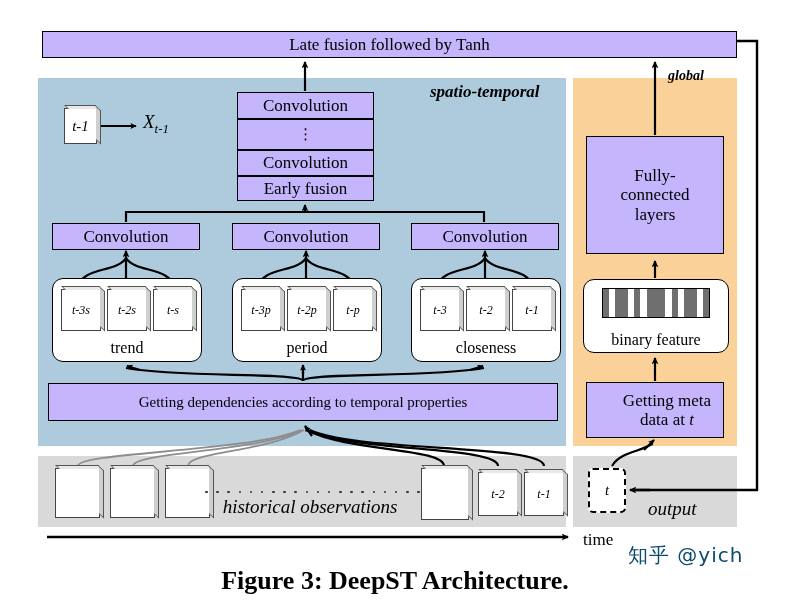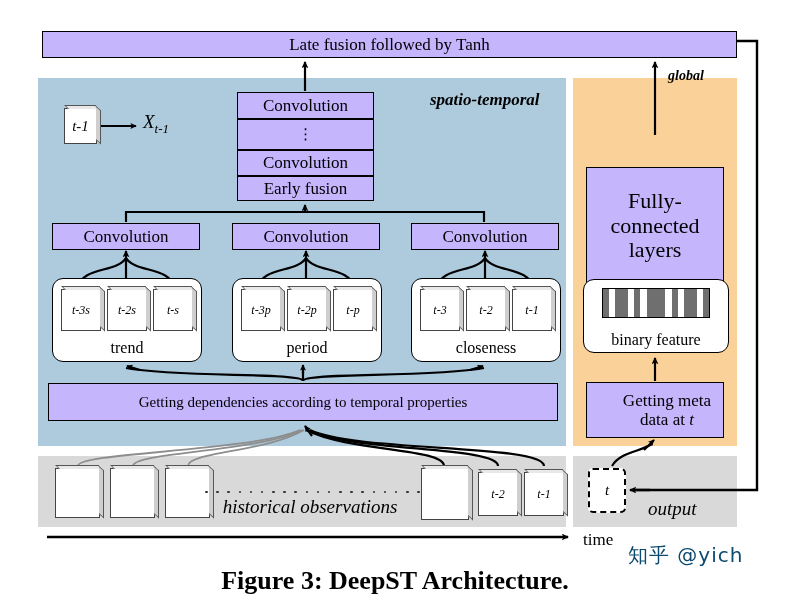--- a/index.html
+++ b/index.html
@@ -10,21 +10,21 @@
 
   
   .panel{position:absolute;}
   #st-panel{left:38px;top:78px;width:528px;height:368px;background:#adcbdd;}
   #gl-panel{left:573px;top:78px;width:164px;height:368px;background:#fbd19a;}
   #hist-band{left:38px;top:456px;width:528px;height:71px;background:#d9d9d9;}
   #out-band{left:573px;top:456px;width:164px;height:71px;background:#d9d9d9;}
 
   .panel-label{position:absolute;font-style:italic;font-weight:bold;
                font-family:"Liberation Serif",serif;white-space:nowrap;}
-  #st-label{left:430px;top:82px;font-size:17px;margin-top:8px;}
+  #st-label{left:430px;top:82px;font-size:17px;}
   #gl-label{left:668px;top:68px;font-size:14px;}
 
   
   .box{position:absolute;background:#c4b5fd;border:1.6px solid #000;
        display:flex;align-items:center;justify-content:center;
        text-align:center;line-height:1.12;box-sizing:border-box;}
 
   #late-fusion{left:42px;top:31px;width:695px;height:27px;font-size:17px;}
   #conv-top{left:237px;top:92px;width:137px;height:27px;font-size:17px;}
   #conv-dots{left:237px;top:119px;width:137px;height:31px;font-size:17px;}
@@ -63,22 +63,22 @@
 
   
   #card-t1{left:64px;top:108px;width:33px;height:36px;font-size:15px;}
   #xlabel{position:absolute;left:143px;top:111px;font-size:19px;font-style:italic;}
   #xlabel sub{font-size:13px;font-style:italic;}
 
   
   #dep-bar{left:48px;top:383px;width:510px;height:38px;font-size:15px;}
 
   
-  #fc-layers{left:586px;top:136px;width:138px;height:118px;font-size:22px;
-             flex-direction:column;margin-top:31px;}
+  #fc-layers{left:586px;top:136px;width:138px;height:118px;font-size:17px;
+             flex-direction:column;}
   #bin-group{position:absolute;left:583px;top:279px;width:144px;height:72px;
              background:#fff;border:1.7px solid #000;border-radius:11px;}
   #bin-strip{position:absolute;left:18px;top:8px;width:108px;height:30px;
              border:1.4px solid #000;display:flex;box-sizing:border-box;background:#fff;}
   #bin-strip i{display:block;height:100%;}
   #bin-label{position:absolute;left:0;right:0;bottom:3px;text-align:center;font-size:16px;}
   #meta-box{left:586px;top:382px;width:138px;height:56px;font-size:17px;flex-direction:column;padding-left:24px;}
   #meta-box i{font-style:italic;}
 
   

